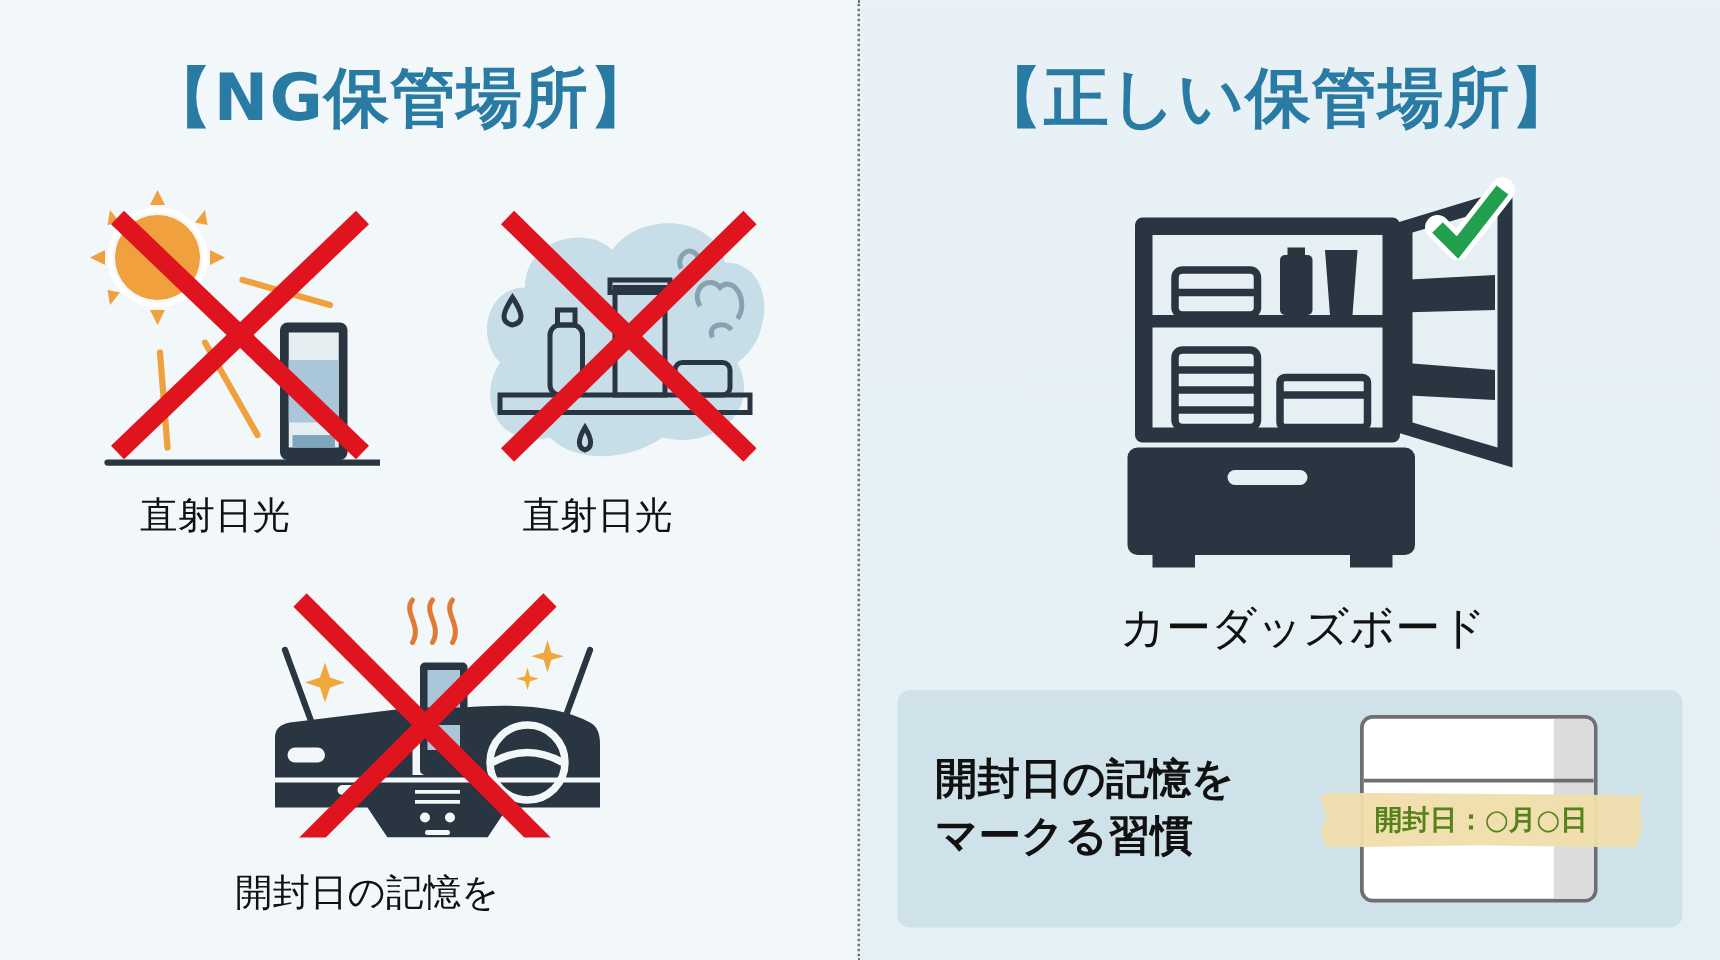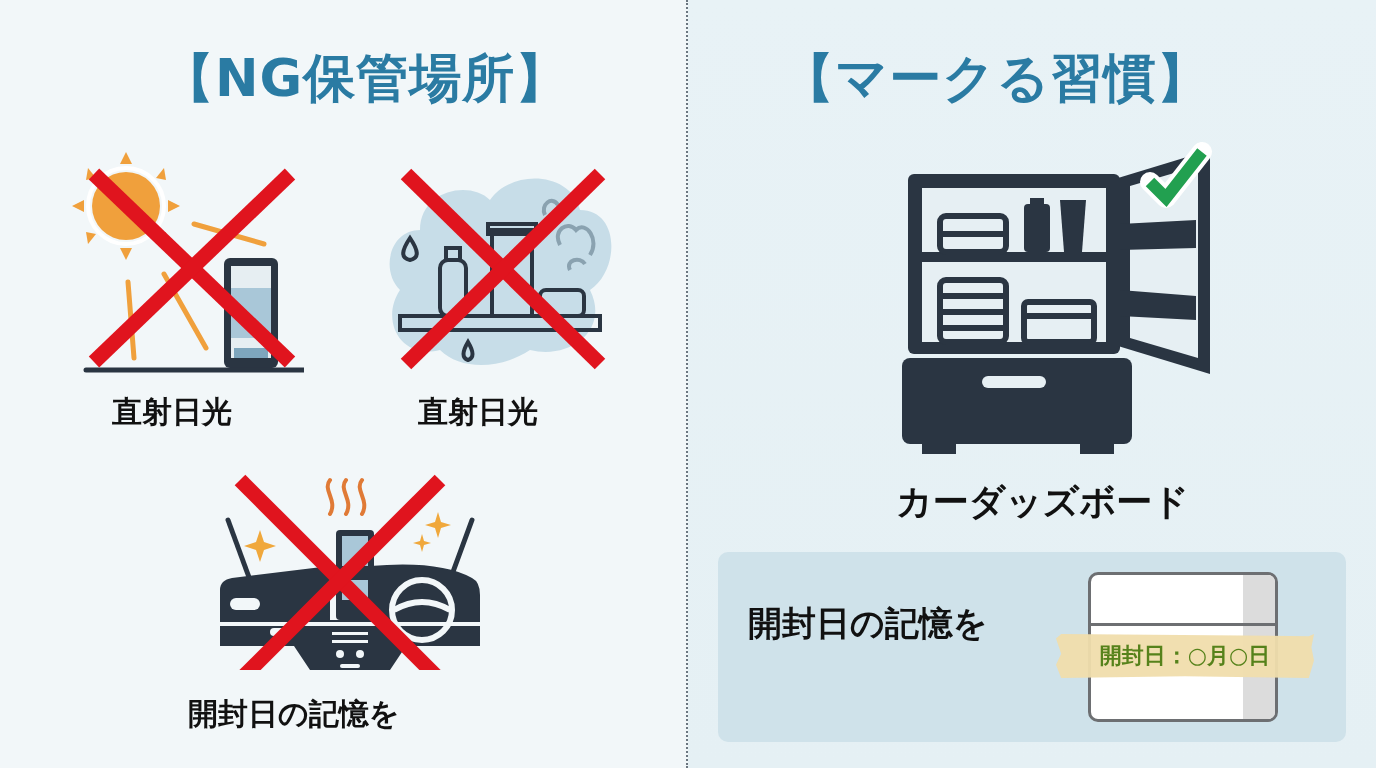--- a/index.html
+++ b/index.html
@@ -1,42 +1,42 @@
 <!DOCTYPE html>
 <html><head>
 <meta charset="utf-8">
 <style>
   html,body{margin:0;padding:0;}
   body{width:1376px;height:768px;overflow:hidden;position:relative;font-family:"DejaVu Sans","Liberation Sans",sans-serif;background:#f1f6f8;}
   .left-panel{position:absolute;left:0;top:0;width:688px;height:768px;background:#f2f7f9;}
   .right-panel{position:absolute;left:688px;top:0;width:688px;height:768px;background:linear-gradient(180deg,#e8f2f6,#e5f0f4);}
   .divider{position:absolute;left:686px;top:0;width:0;height:768px;border-left:2px dotted #6b7680;}
   .title{position:absolute;font-weight:bold;color:#2a7ba3;font-size:52px;letter-spacing:1px;white-space:nowrap;}
-  .title.left{left:118px;top:44px;margin-left:44px;}
+  .title.left{left:118px;top:44px;}
   .title.right{left:782px;top:44px;}
   .icon{position:absolute;}
-  .label{position:absolute;font-weight:bold;color:#111;font-size:30px;white-space:nowrap;}
+  .label{position:absolute;font-weight:normal;color:#111;font-size:30px;white-space:nowrap;}
   .note-box{position:absolute;left:718px;top:552px;width:628px;height:190px;background:#cfe2ea;border-radius:10px;}
   .note-text{position:absolute;left:30px;top:48px;font-weight:bold;font-size:34px;line-height:46px;color:#111;}
   .note-text div{white-space:nowrap;}
   .jar{position:absolute;left:370px;top:20px;width:190px;height:150px;background:#fff;border:3px solid #6d6f72;border-radius:10px;box-sizing:border-box;overflow:hidden;}
   .jar-shade{position:absolute;right:0;top:0;width:32px;height:100%;background:#dcdcdc;}
   .jar-line{position:absolute;left:0;top:48px;width:100%;height:3px;background:#6d6f72;}
   .tape{position:absolute;left:338px;top:82px;width:258px;height:44px;background:#f1deac;opacity:.95;display:flex;align-items:center;justify-content:center;font-weight:bold;font-size:22px;color:#4d7c0f;
         clip-path:polygon(0 10%,2% 0,98% 5%,100% 0,99% 30%,100% 60%,98% 100%,50% 96%,2% 100%,0 70%,2% 45%);}
 </style>
 </head>
 <body>
 
 <div class="left-panel"></div>
 <div class="right-panel"></div>
 <div class="divider"></div>
 
 <div class="title left">【NG保管場所】</div>
-<div class="title right">【マークる習慣】</div>
+<div class="title right">【正しい保管場所】</div>
 
 <svg class="icon" style="left:64px;top:148px" width="240" height="230" viewBox="0 0 240 230">
   <g fill="#f0a03c">
     <circle cx="62" cy="58" r="34"></circle>
   </g>
   <circle cx="62" cy="58" r="38" fill="none" stroke="#fff" stroke-width="4"></circle>
   <g fill="#f0a03c">
     <polygon points="62,4 56,16 68,16"></polygon>
     <polygon points="62,112 56,100 68,100"></polygon>
     <polygon points="8,58 20,52 20,64"></polygon>
@@ -151,19 +151,20 @@
   <rect x="26" y="300" width="34" height="14" fill="#2a3542"></rect>
   <rect x="184" y="300" width="34" height="14" fill="#2a3542"></rect>
   <polyline points="254,42 270,58 306,12" fill="none" stroke="#fff" stroke-width="20" stroke-linecap="round" stroke-linejoin="round"></polyline>
   <polyline points="254,42 270,58 306,12" fill="none" stroke="#22a050" stroke-width="12" stroke-linejoin="miter"></polyline>
 </svg>
 <div class="label" style="left:896px;top:478px;font-size:36px">カーダッズボード</div>
 
 <div class="note-box">
   <div class="note-text">
     <div>開封日の記憶を</div>
+    <div>マークる習慣</div>
   </div>
   <div class="jar">
     <div class="jar-shade"></div>
     <div class="jar-line"></div>
   </div>
   <div class="tape">開封日：○月○日</div>
 </div>
 
 </body></html>

